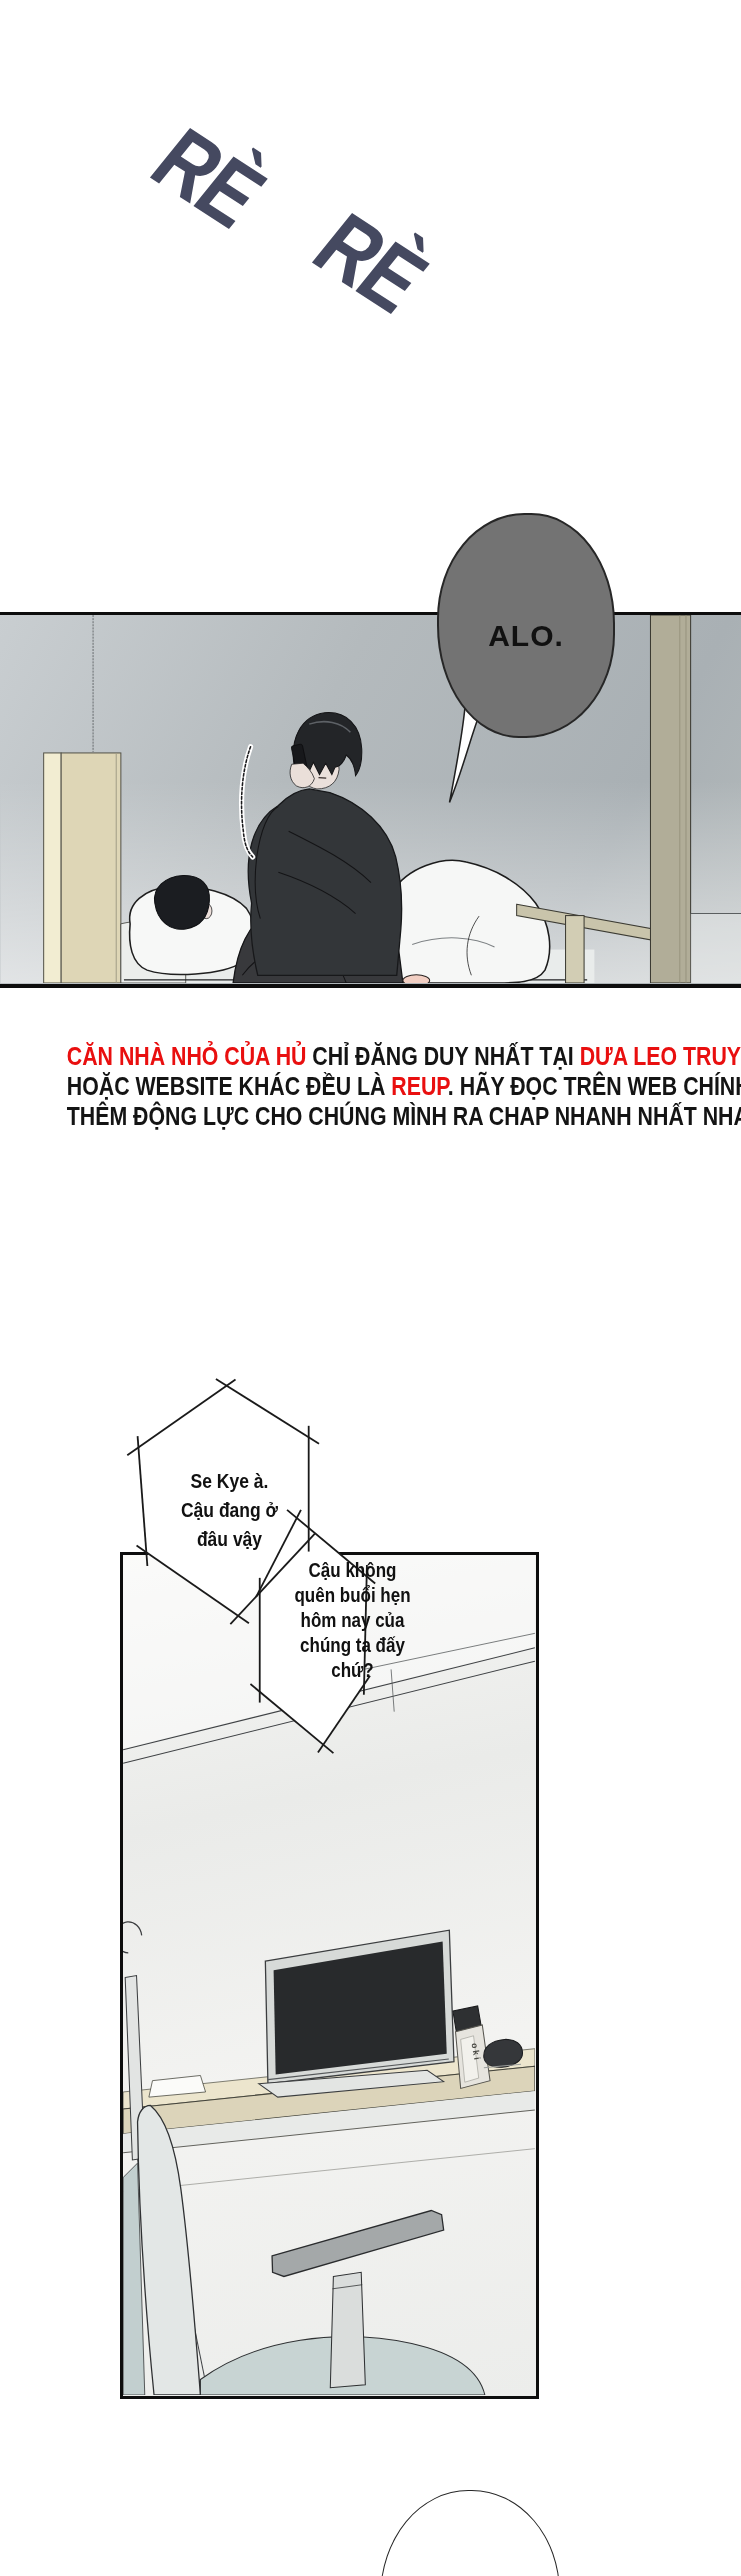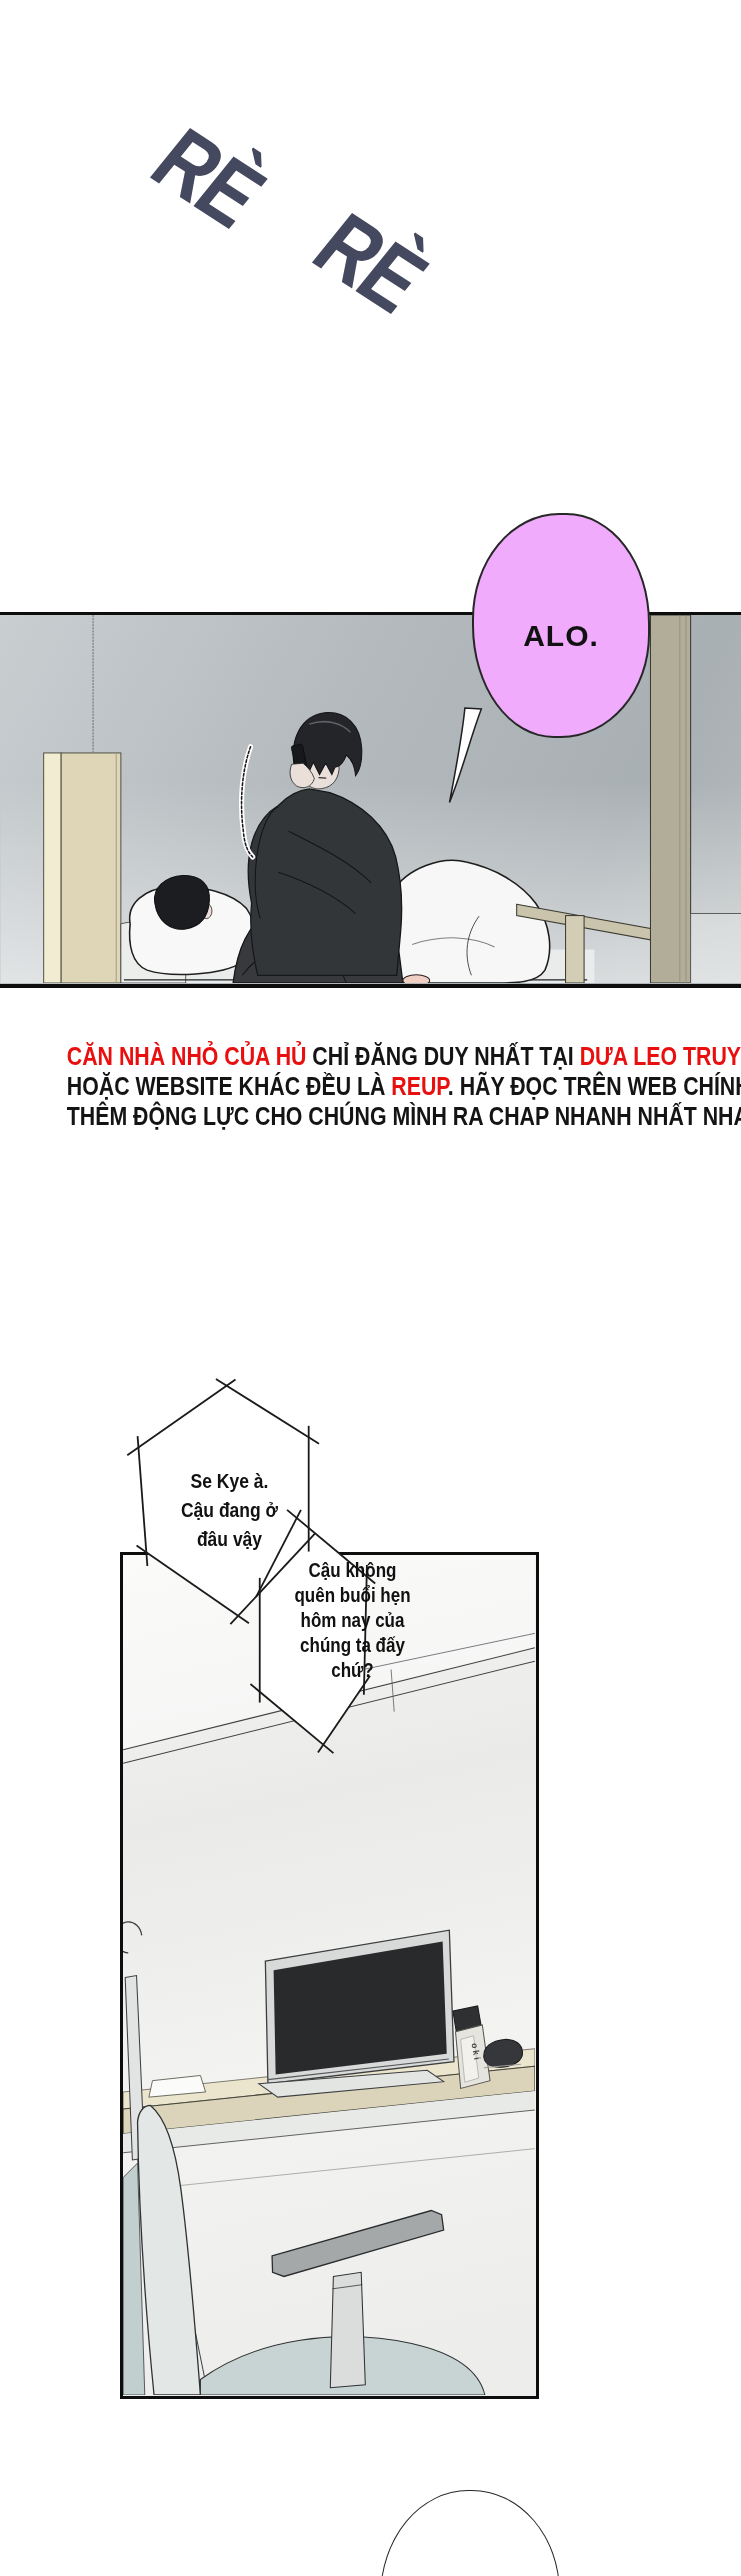--- a/index.html
+++ b/index.html
@@ -10,21 +10,21 @@
        color:var(--sfx);line-height:1;white-space:nowrap;}
   .sfx.re1{left:147px;top:131px;transform:rotate(33deg) skewX(-6deg) scaleX(.82);}
   .sfx.re2{left:309px;top:216px;transform:rotate(33deg) skewX(-6deg) scaleX(.82);}
   
   .panel1{position:absolute;left:0;top:612px;width:742px;height:376px;box-sizing:border-box;
           border-top:3.1px solid var(--panel-border);border-bottom:4.1px solid var(--panel-border);
           background:linear-gradient(118deg,#c9ced1 0%,#b4babd 40%,#a9b0b4 78%,#b4babb 100%);z-index:1;}
   .panel1 svg{position:absolute;left:0;top:0;}
   
   .alo-tail{position:absolute;left:443px;top:707px;z-index:3;}
-  .bubble-alo{position:absolute;left:472px;top:513px;width:178px;height:225px;background:#f0abfc;
+  .bubble-alo{position:absolute;left:437px;top:513px;width:178px;height:225px;background:#737373;
       border:2.1px solid var(--bubble-border);box-sizing:border-box;z-index:4;
       border-radius:49% 47% 50% 46% / 47% 49% 46% 50%;
       display:flex;align-items:center;justify-content:center;}
   .bubble-alo .txt{font-size:30px;font-weight:800;letter-spacing:1px;color:#111;margin-top:20.6px;}
   
   .note{position:absolute;left:0;top:1041px;width:742px;text-align:center;z-index:5;
         font-weight:800;font-size:26px;line-height:30px;color:var(--ink);}
   .note-line{transform:scaleX(.82);transform-origin:50% 50%;white-space:nowrap;}
   .note-line .red{color:var(--note-red);}
   

